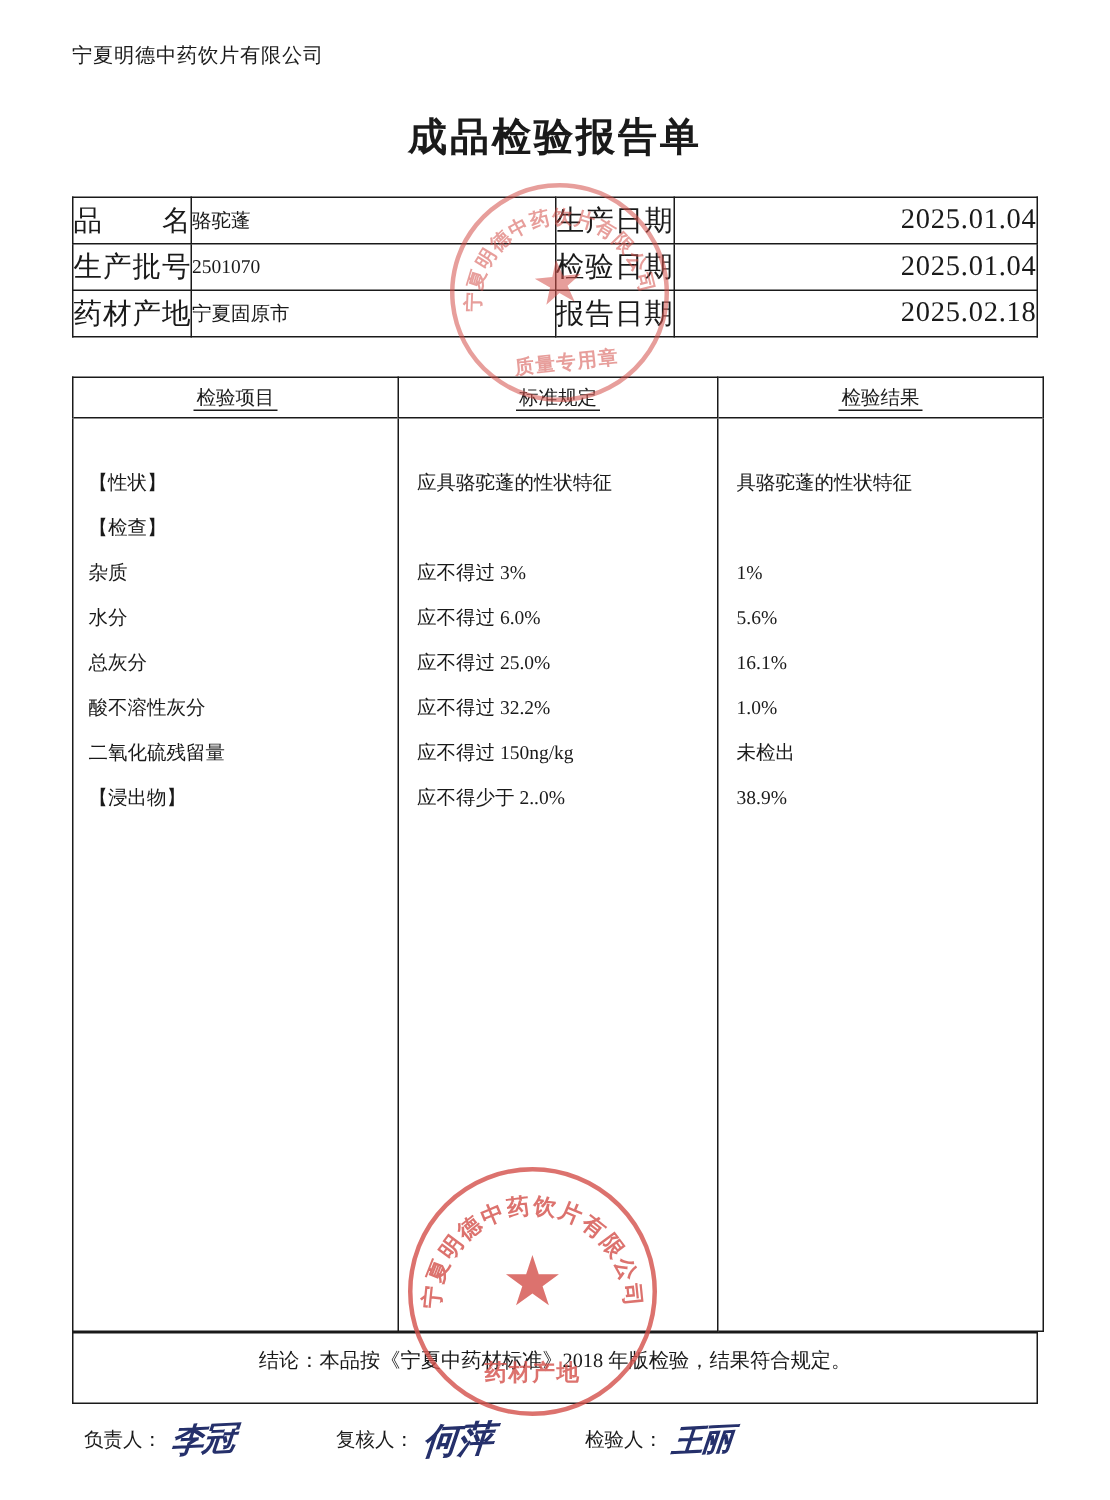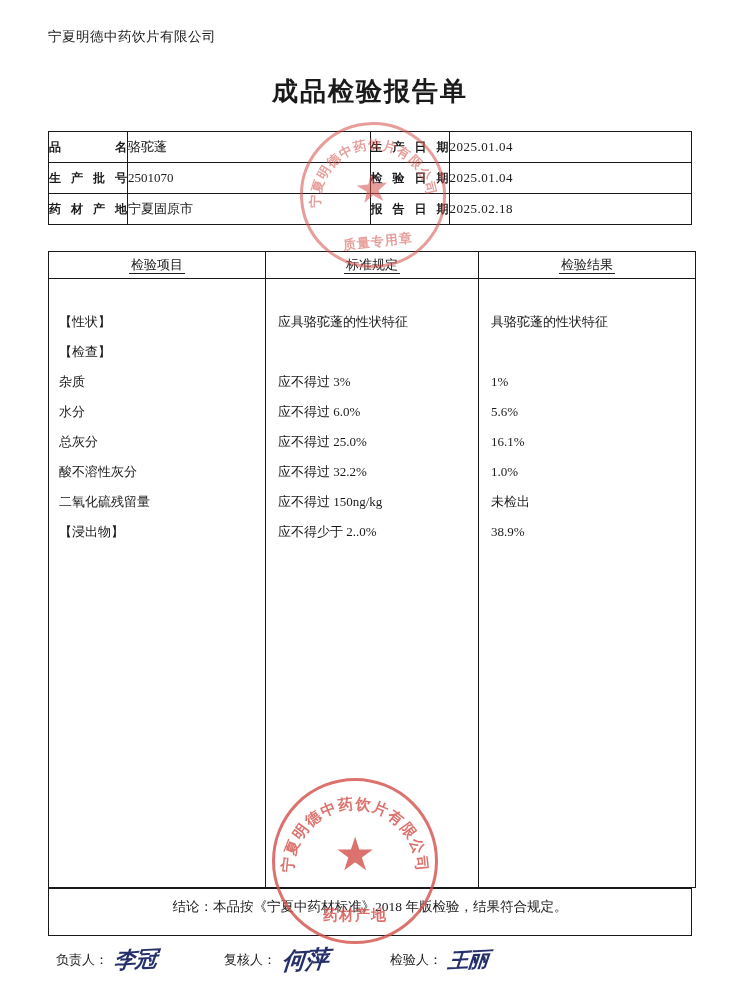--- a/index.html
+++ b/index.html
@@ -65,25 +65,24 @@
     padding: 0;
     height: 30px;
     vertical-align: middle;
   }
   .lbl {
     text-align: justify;
     text-align-last: justify;
     padding: 0 10px;
     width: 78px;
     letter-spacing: 0px;
-    font-size: 12px;
-    font-weight: bold;
+    font-size: 19px;
   }
   .val { padding-left: 10px; font-size: 13px; }
-  .val-sp { padding-left: 12px; font-size: 13px; letter-spacing: 0.5px; }
+  .val-sp { padding-left: 12px; font-size: 19px; letter-spacing: 0.5px; text-align: right; }
   .rptno {
     text-align: center;
     font-size: 13px;
     letter-spacing: 1px;
   }
 
   
   .body-table {
     position: absolute;
     top: 251px;

